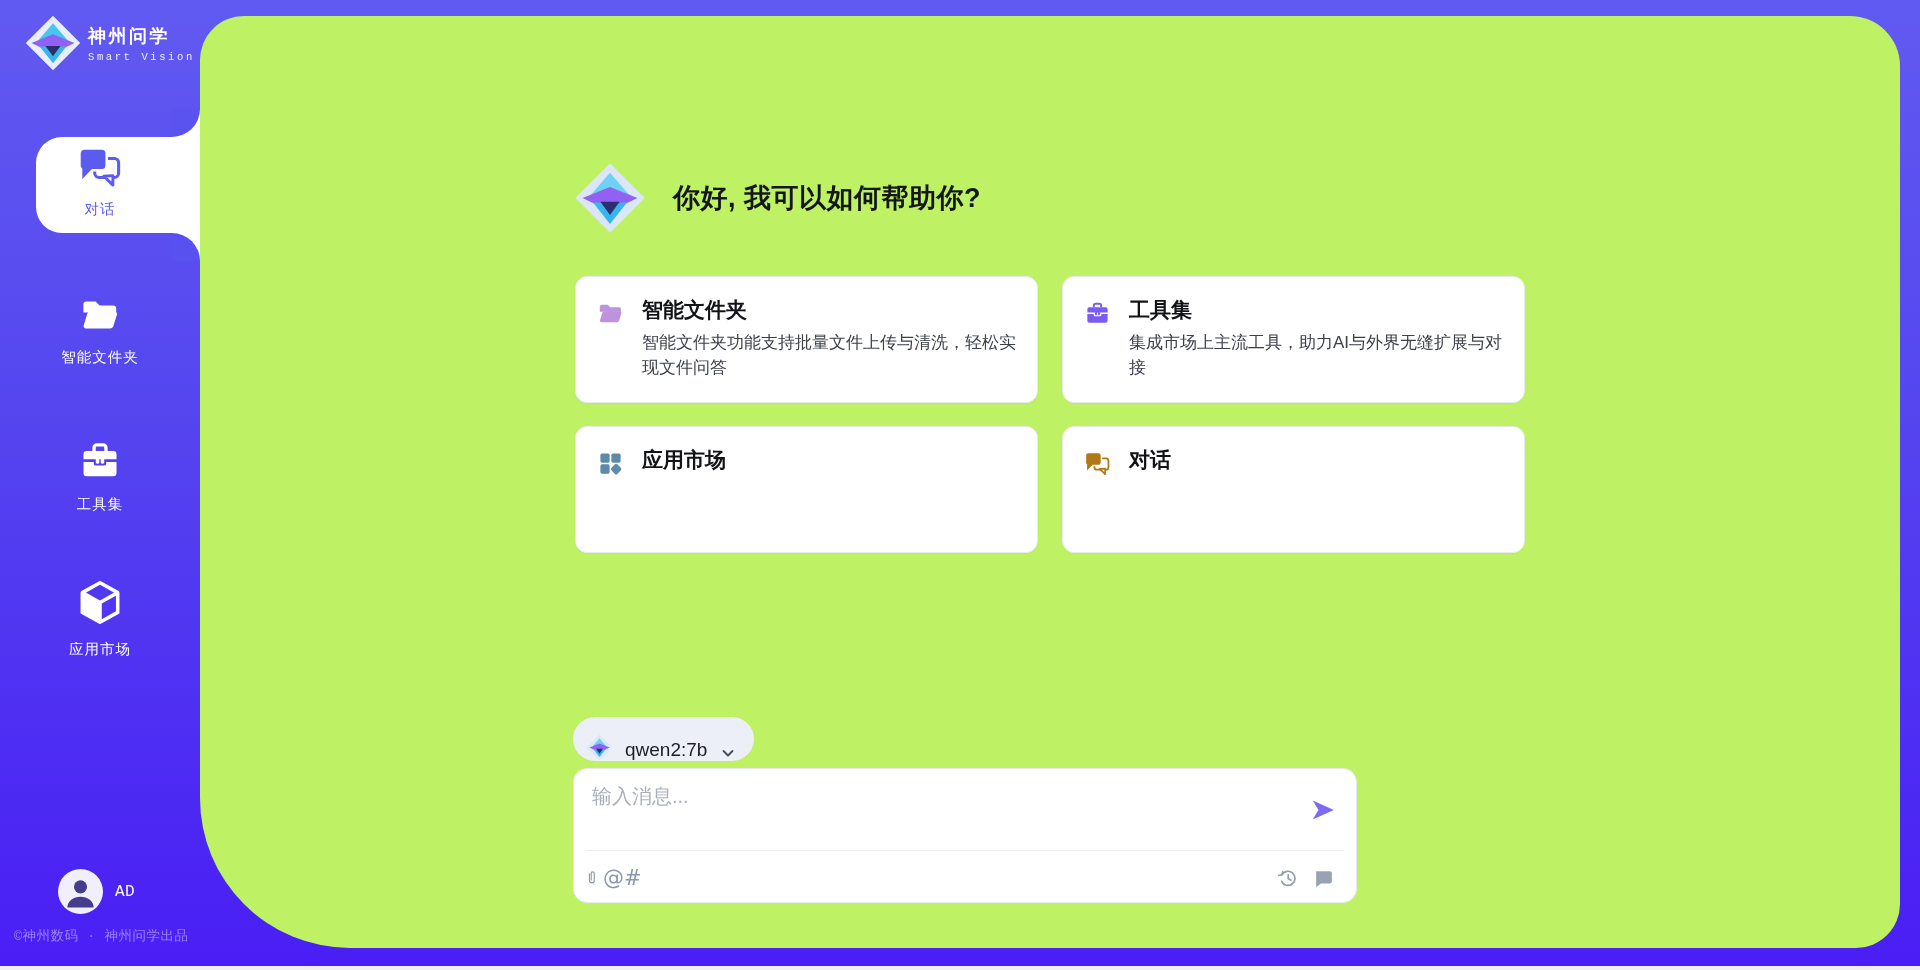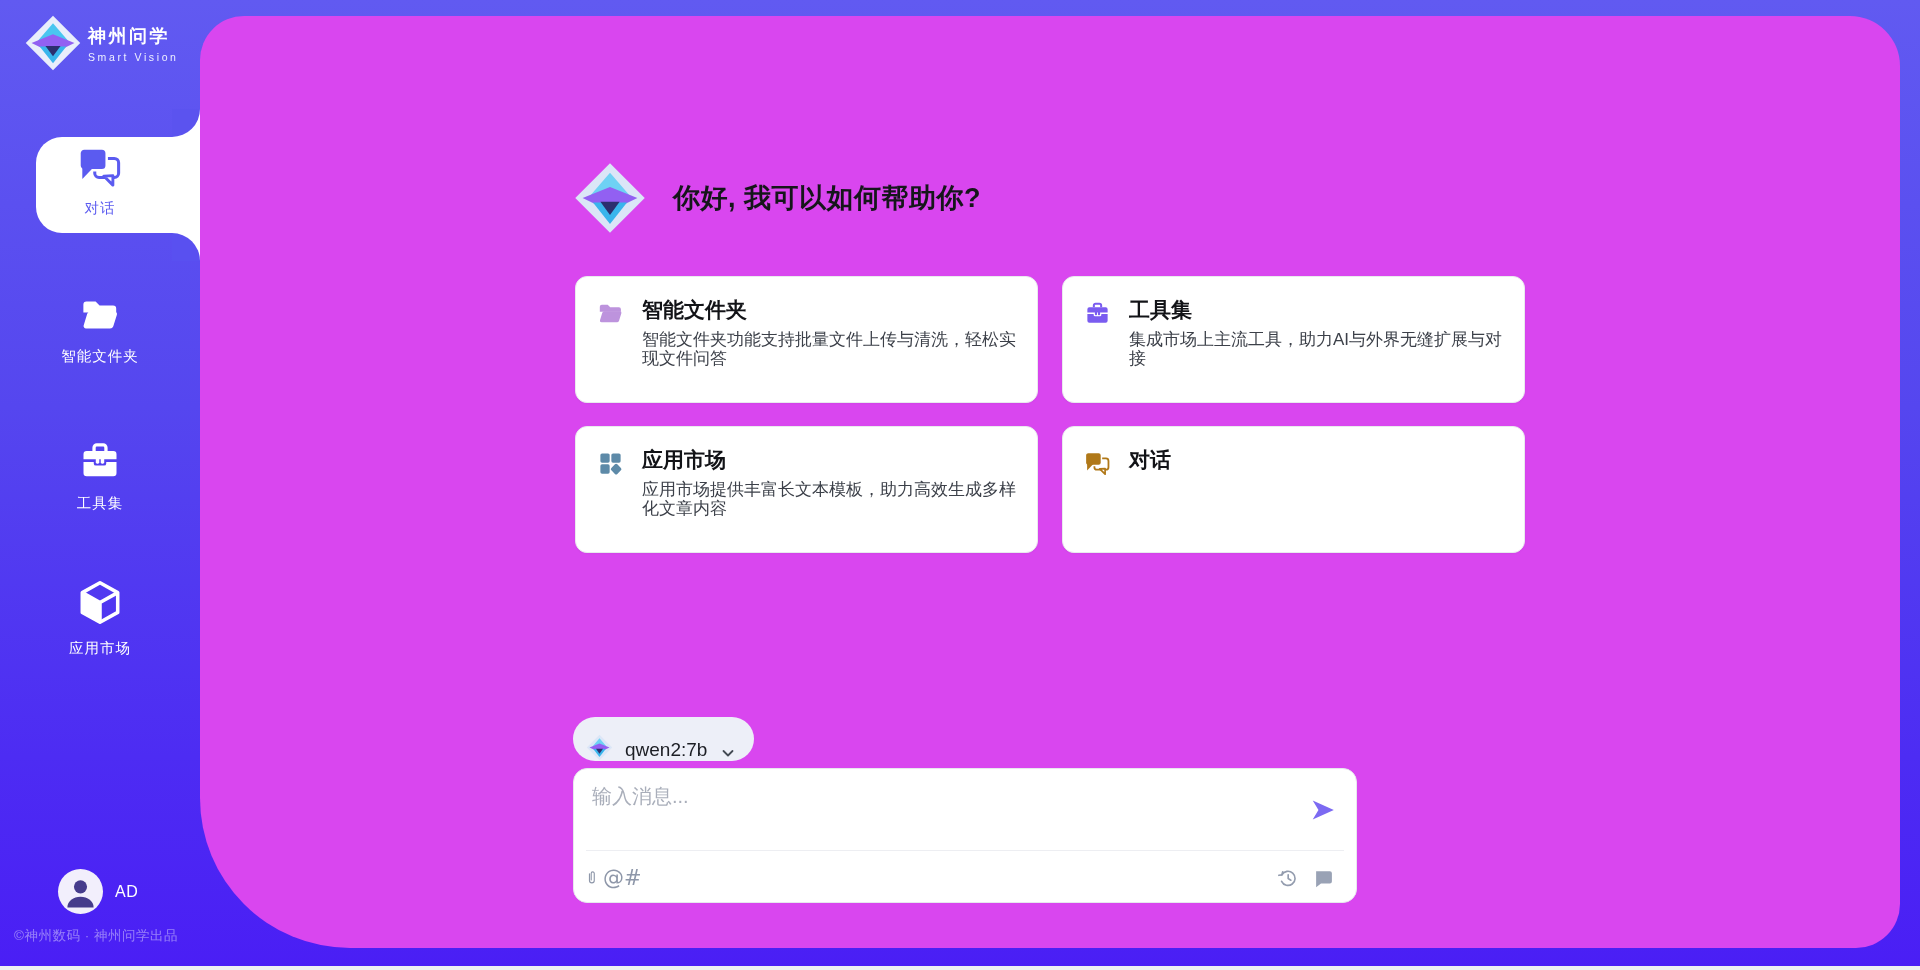--- a/index.html
+++ b/index.html
@@ -6,24 +6,24 @@
   body{
     width:1920px;height:970px;overflow:hidden;position:relative;
     font-family:"Liberation Sans","DejaVu Sans",sans-serif;
     background:linear-gradient(180deg,#615af1 0%,#5546ef 42%,#4d2cf3 78%,#4a1ef5 100%);
   }
   
   .bottom-scrollbar{position:absolute;left:0;bottom:0;width:1920px;height:4px;background:#eef0f3;}
   
   .main-panel{
     position:absolute;left:200px;top:16px;right:20px;bottom:22px;
-    background:#d946ef;border-radius:44px 50px 44px 150px;
+    background:#bef264;border-radius:44px 50px 44px 150px;
   }
   
-  .sidebar{position:absolute;left:0;top:0;width:200px;height:970px;}
+  .sidebar{position:absolute;left:0;top:0;width:200px;height:970px;font-family:Liberation Mono, monospace;}
   .brand{position:absolute;left:24px;top:14px;display:flex;align-items:center;}
   .brand-logo{width:58px;height:58px;flex:0 0 auto;}
   .brand-text{margin-left:6px;color:#fff;}
   .brand-name{font-size:18px;font-weight:700;letter-spacing:2.5px;}
   .brand-sub{font-size:10.5px;letter-spacing:2.6px;margin-top:3px;color:#eef0ff;}
   
   .tab-bg{position:absolute;left:36px;top:137px;width:168px;height:96px;background:#fff;border-radius:26px 0 0 26px;}
   .fillet{position:absolute;left:172px;width:28px;height:28px;background:#fff;}
   .fillet-top{top:109px;}
   .fillet-bottom{top:233px;}
@@ -45,21 +45,21 @@
   .greeting{position:absolute;left:373px;top:143px;display:flex;align-items:center;}
   .greeting-logo{width:74px;height:78px;}
   .greeting-title{font-size:27px;font-weight:700;color:#15161a;margin-left:26px;letter-spacing:.5px;}
   
   .cards{position:absolute;left:375px;top:260px;width:950px;display:grid;
          grid-template-columns:463px 463px;column-gap:24px;row-gap:23px;}
   .card{position:relative;height:127px;background:#fff;border:1px solid #e9eaee;border-radius:12px;
         box-sizing:border-box;cursor:pointer;box-shadow:0 1px 2px rgba(20,20,40,.03);}
   .card-icon{position:absolute;left:21px;top:23px;width:27px;height:27px;}
   .card-title{position:absolute;left:66px;top:19px;font-size:21px;font-weight:700;color:#121317;}
-  .card-desc{position:absolute;left:66px;top:53px;width:384px;font-size:17px;line-height:19px;color:#3c4049;}
+  .card-desc{position:absolute;left:66px;top:53px;width:384px;font-size:17px;line-height:25px;color:#3c4049;}
   
   .model-pill{position:absolute;left:373px;top:701px;height:44px;border-radius:22px;background:#edeff8;
               display:inline-flex;align-items:flex-end;padding:0 18px 0 13px;cursor:pointer;}
   .pill-logo{width:27px;height:27px;}
   .pill-text{font-size:19px;color:#1c1e24;margin-left:12px;}
   .pill-chevron{width:16px;height:16px;margin-left:13px;display:flex;align-items:center;}
   
   .composer{position:absolute;left:373px;top:752px;width:784px;height:135px;background:#fff;
             border:1px solid #e7e8ee;border-radius:14px;box-sizing:border-box;}
   .composer-input{position:absolute;left:16px;top:15px;width:820px;border:none;outline:none;
@@ -206,21 +206,20 @@
     <div class="card">
       <span class="card-icon">
         <svg viewBox="0 0 48 48" width="100%" height="100%" fill="#5d8aa8">
           <rect x="6" y="6" width="16.5" height="16.5" rx="3"></rect>
           <rect x="25.5" y="6" width="16.5" height="16.5" rx="3"></rect>
           <rect x="6" y="25.5" width="16.5" height="16.5" rx="3"></rect>
           <rect x="26.5" y="26.5" width="15" height="15" rx="3" transform="rotate(45 34 34)"></rect>
         </svg>
       </span>
       <div class="card-title">应用市场</div>
-      <div class="card-desc">应用市场提供丰富长文本模板，助力高效生成多样化文章内容</div>
     </div>
 
     <div class="card">
       <span class="card-icon">
         <svg viewBox="0 0 48 44" width="100%" height="100%">
           <rect x="18.5" y="13" width="25" height="20" rx="4.5" fill="#fff" stroke="#b07818" stroke-width="3.2"></rect>
           <path d="M37.5 31 L37.5 41 L28 31.5 Z" fill="#fff" stroke="#b07818" stroke-width="3" stroke-linejoin="round"></path>
           <rect x="2.5" y="2.5" width="28.5" height="23" rx="5" fill="#b07818" stroke="#fff" stroke-width="2.6"></rect>
           <path d="M5.5 23 H16.5 L5.5 34.5 Z" fill="#b07818"></path>
         </svg>

